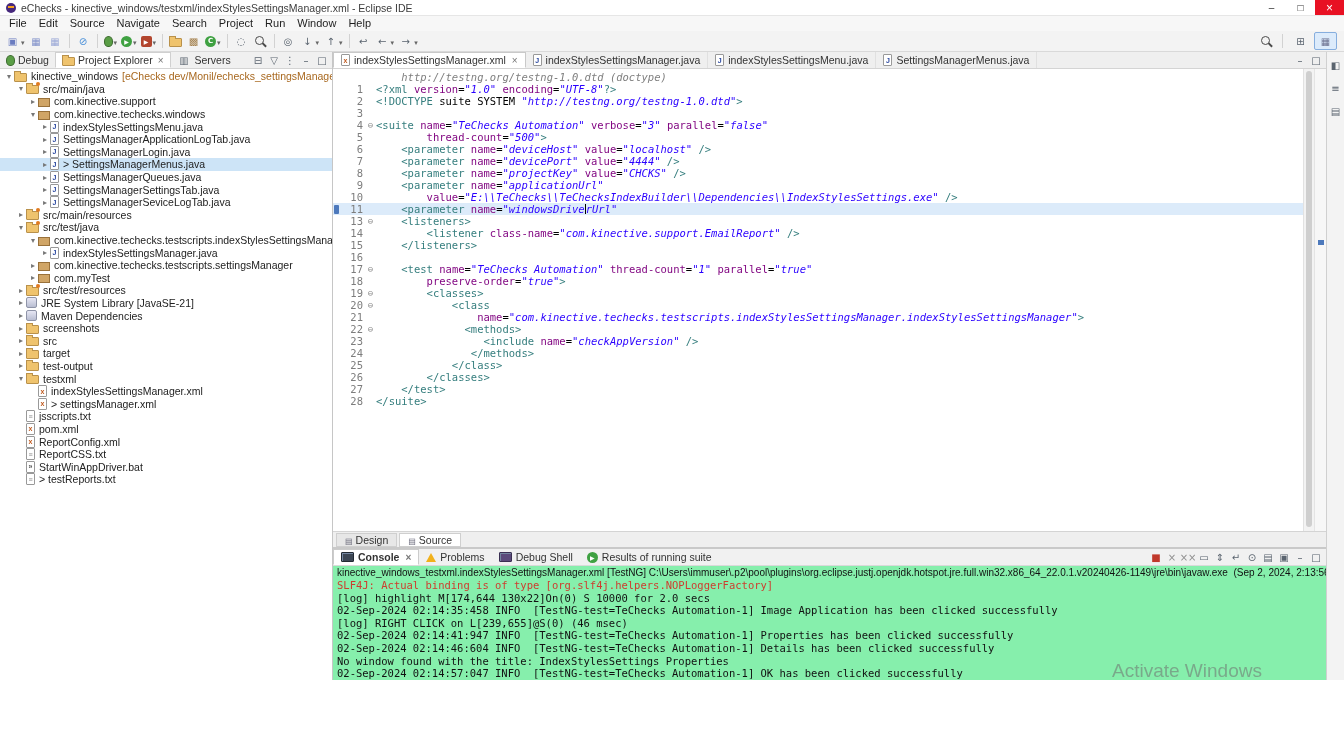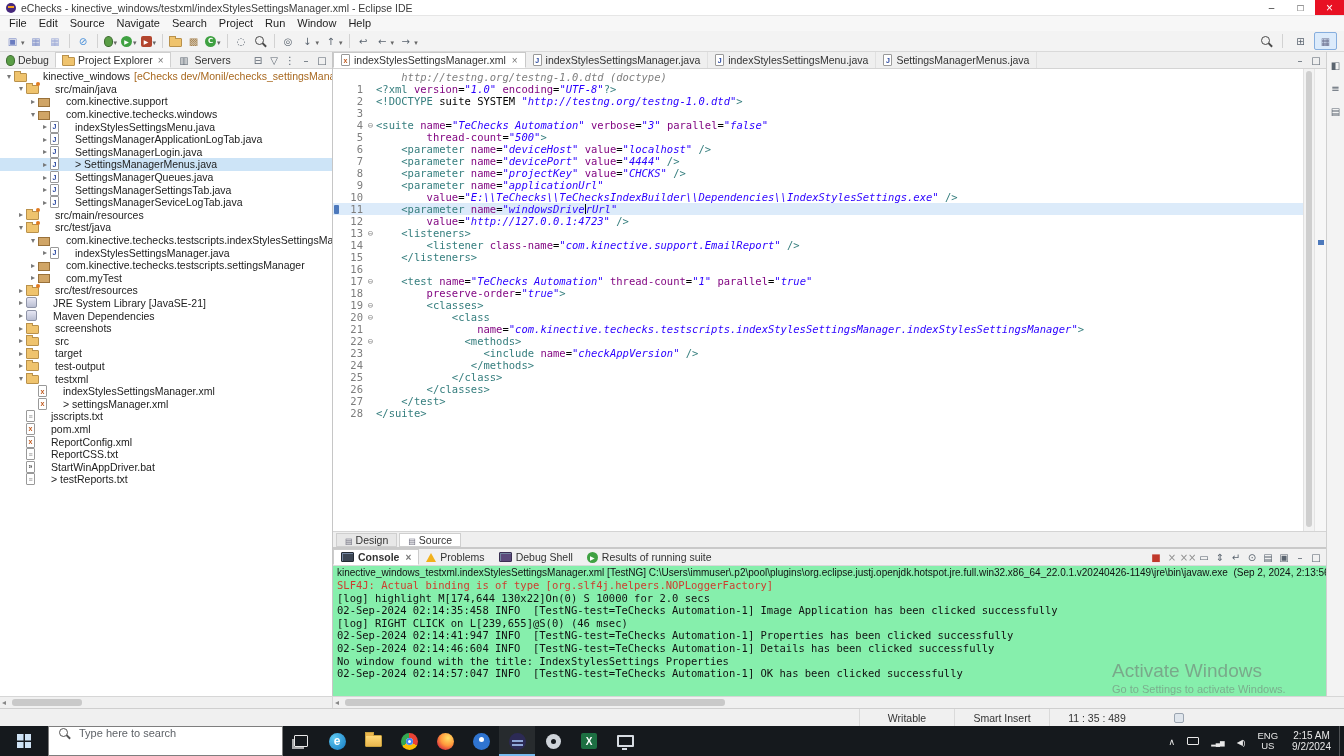--- a/index.html
+++ b/index.html
@@ -1,18 +1,18 @@
 <!DOCTYPE html>
 <html><head>
 <meta charset="utf-8">
 <style>
   *{box-sizing:border-box;margin:0;padding:0}
   html,body{width:1344px;height:756px;overflow:hidden}
   body{font-family:"Liberation Sans",sans-serif;font-size:11px;color:#222;background:#fff}
-  #app{position:relative;width:1344px;height:756px;background:#fff;overflow:hidden}
+  #app{position:relative;width:1344px;height:680px;background:#fff;overflow:hidden}
 
   
   .titlebar{height:16px;display:flex;align-items:center;background:#fff;border-bottom:1px solid #e6e6e6}
   .app-icon{width:10px;height:10px;border-radius:50%;background:#46287c;margin:0 5px 0 6px;position:relative}
   .app-icon::after{content:"";position:absolute;left:2px;top:3px;width:6px;height:2px;background:#f7a21b}
   .tb-title{font-size:10.5px;color:#3c3c3c;white-space:nowrap}
   .tb-controls{margin-left:auto;display:flex;height:100%}
   .wbtn{width:29px;display:flex;align-items:center;justify-content:center;font-size:10px;color:#333}
   .wbtn.min::before{content:"–"}
   .wbtn.max::before{content:"□"}
@@ -58,21 +58,21 @@
   .vtab{display:flex;align-items:center;gap:3px;padding:0 6px;font-size:10.5px;color:#333;white-space:nowrap}
   .vtab.active{background:#fff;border:1px solid #d0d0d0;border-bottom-color:#fff}
   .tclose{font-size:10px;color:#777;margin-left:2px}
   .view-toolbar{margin-left:auto;display:flex;align-items:center;padding-right:2px}
   .vtb{width:16px;height:16px;display:flex;align-items:center;justify-content:center}
 
   .tree{flex:1;overflow:hidden;padding-top:1px}
   .trow{display:flex;align-items:center;height:12.6px;white-space:nowrap;font-size:10.5px}
   .trow.sel{background:#cde4f7}
   .expander{width:10px;font-size:8px;color:#777;text-align:center;flex:none}
-  .tlabel{margin-left:16px}
+  .tlabel{margin-left:4px}
   .tdec{color:#a8681f;margin-left:4px}
 
   .center{flex:1;display:flex;flex-direction:column;min-width:0}
   .editor-stack{height:495px;display:flex;flex-direction:column;background:#fff}
   .etabs{height:17px;display:flex;align-items:stretch;background:#efefef;border-bottom:1px solid #d4d4d4}
   .etab{display:flex;align-items:center;gap:4px;padding:0 7px;font-size:10.5px;color:#333;border-right:1px solid #e0e0e0;white-space:nowrap}
   .etab.active{background:#fff;border:1px solid #c9c9c9;border-bottom-color:#fff}
 
   .editor-body{flex:1;display:flex;min-height:0;font-family:"DejaVu Sans Mono",monospace;font-size:10.5px}
   .code-col{flex:1;overflow:hidden;padding-top:2px}
@@ -586,26 +586,20 @@
                 <span class="ltext"><span class="tok-pl">        </span><span class="tok-attr">value</span><span class="tok-pl">=</span><span class="tok-val">"E:\\TeChecks\\TeChecksIndexBuilder\\Dependencies\\IndexStylesSettings.exe"</span><span class="tok-pl"> </span><span class="tok-tag">/&gt;</span></span>
               </div>
               <div class="cline curline">
                 <span class="ann cur"></span>
                 <span class="lnum">11</span>
                 <span class="lfold"></span>
                 <span class="ltext"><span class="tok-pl">    </span><span class="tok-tag">&lt;parameter </span><span class="tok-attr">name</span><span class="tok-pl">=</span><span class="tok-val">"windowsDrive</span><span class="caret"></span><span class="tok-val">rUrl"</span></span>
               </div>
               <div class="cline">
                 <span class="ann"></span>
-                <span class="lnum">12</span>
-                <span class="lfold"></span>
-                <span class="ltext"><span class="tok-pl">        </span><span class="tok-attr">value</span><span class="tok-pl">=</span><span class="tok-val">"http://127.0.0.1:4723"</span><span class="tok-pl"> </span><span class="tok-tag">/&gt;</span></span>
-              </div>
-              <div class="cline">
-                <span class="ann"></span>
                 <span class="lnum">13</span>
                 <span class="lfold">⊖</span>
                 <span class="ltext"><span class="tok-pl">    </span><span class="tok-tag">&lt;listeners&gt;</span></span>
               </div>
               <div class="cline">
                 <span class="ann"></span>
                 <span class="lnum">14</span>
                 <span class="lfold"></span>
                 <span class="ltext"><span class="tok-pl">        </span><span class="tok-tag">&lt;listener </span><span class="tok-attr">class-name</span><span class="tok-pl">=</span><span class="tok-val">"com.kinective.support.EmailReport"</span><span class="tok-pl"> </span><span class="tok-tag">/&gt;</span></span>
               </div>

